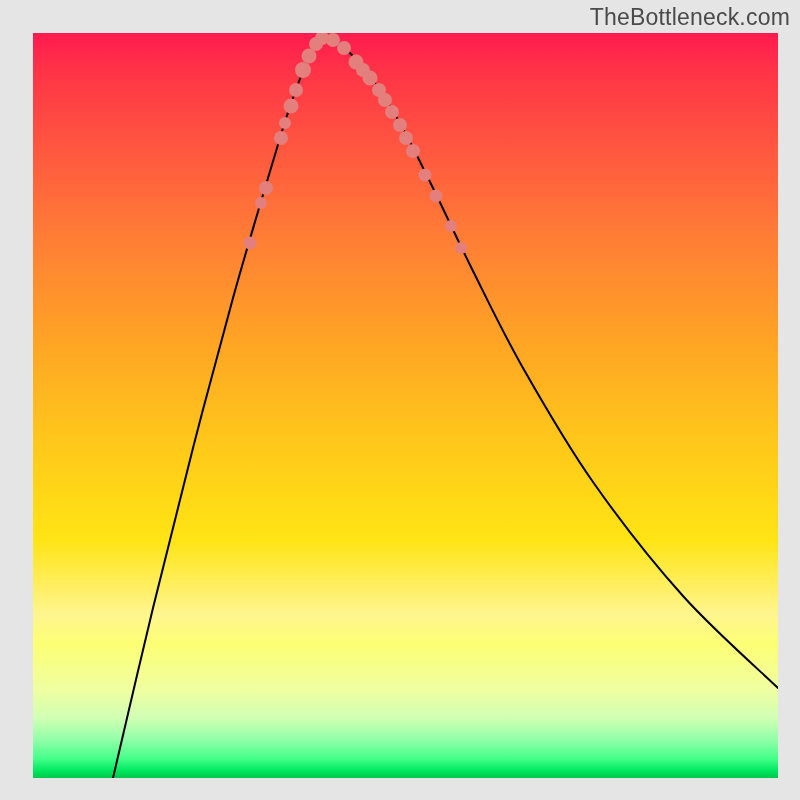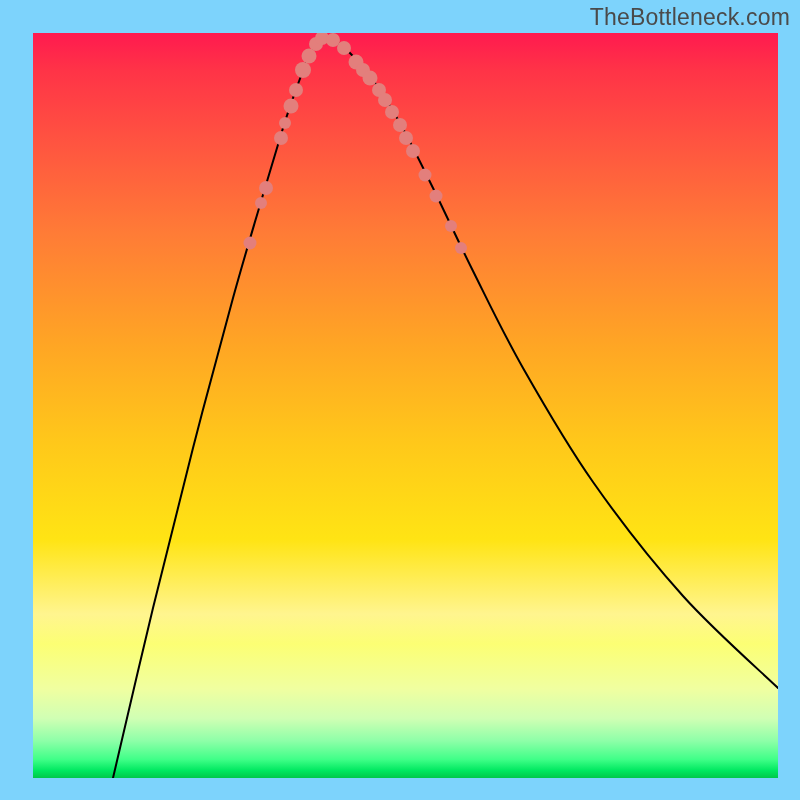--- a/index.html
+++ b/index.html
@@ -8,21 +8,21 @@
     width: 800px;
     height: 800px;
     overflow: hidden;
     background: #000;
     font-family: Arial, Helvetica, sans-serif;
   }
   .frame {
     position: absolute;
     left: 0; top: 0;
     width: 800px; height: 800px;
-    background: #7dd3fc;
+    background: #e5e5e5;
   }
   .plot-area {
     position: absolute;
     left: 33px;
     top: 33px;
     width: 745px;
     height: 745px;
     overflow: hidden;
   }
   .gradient {

